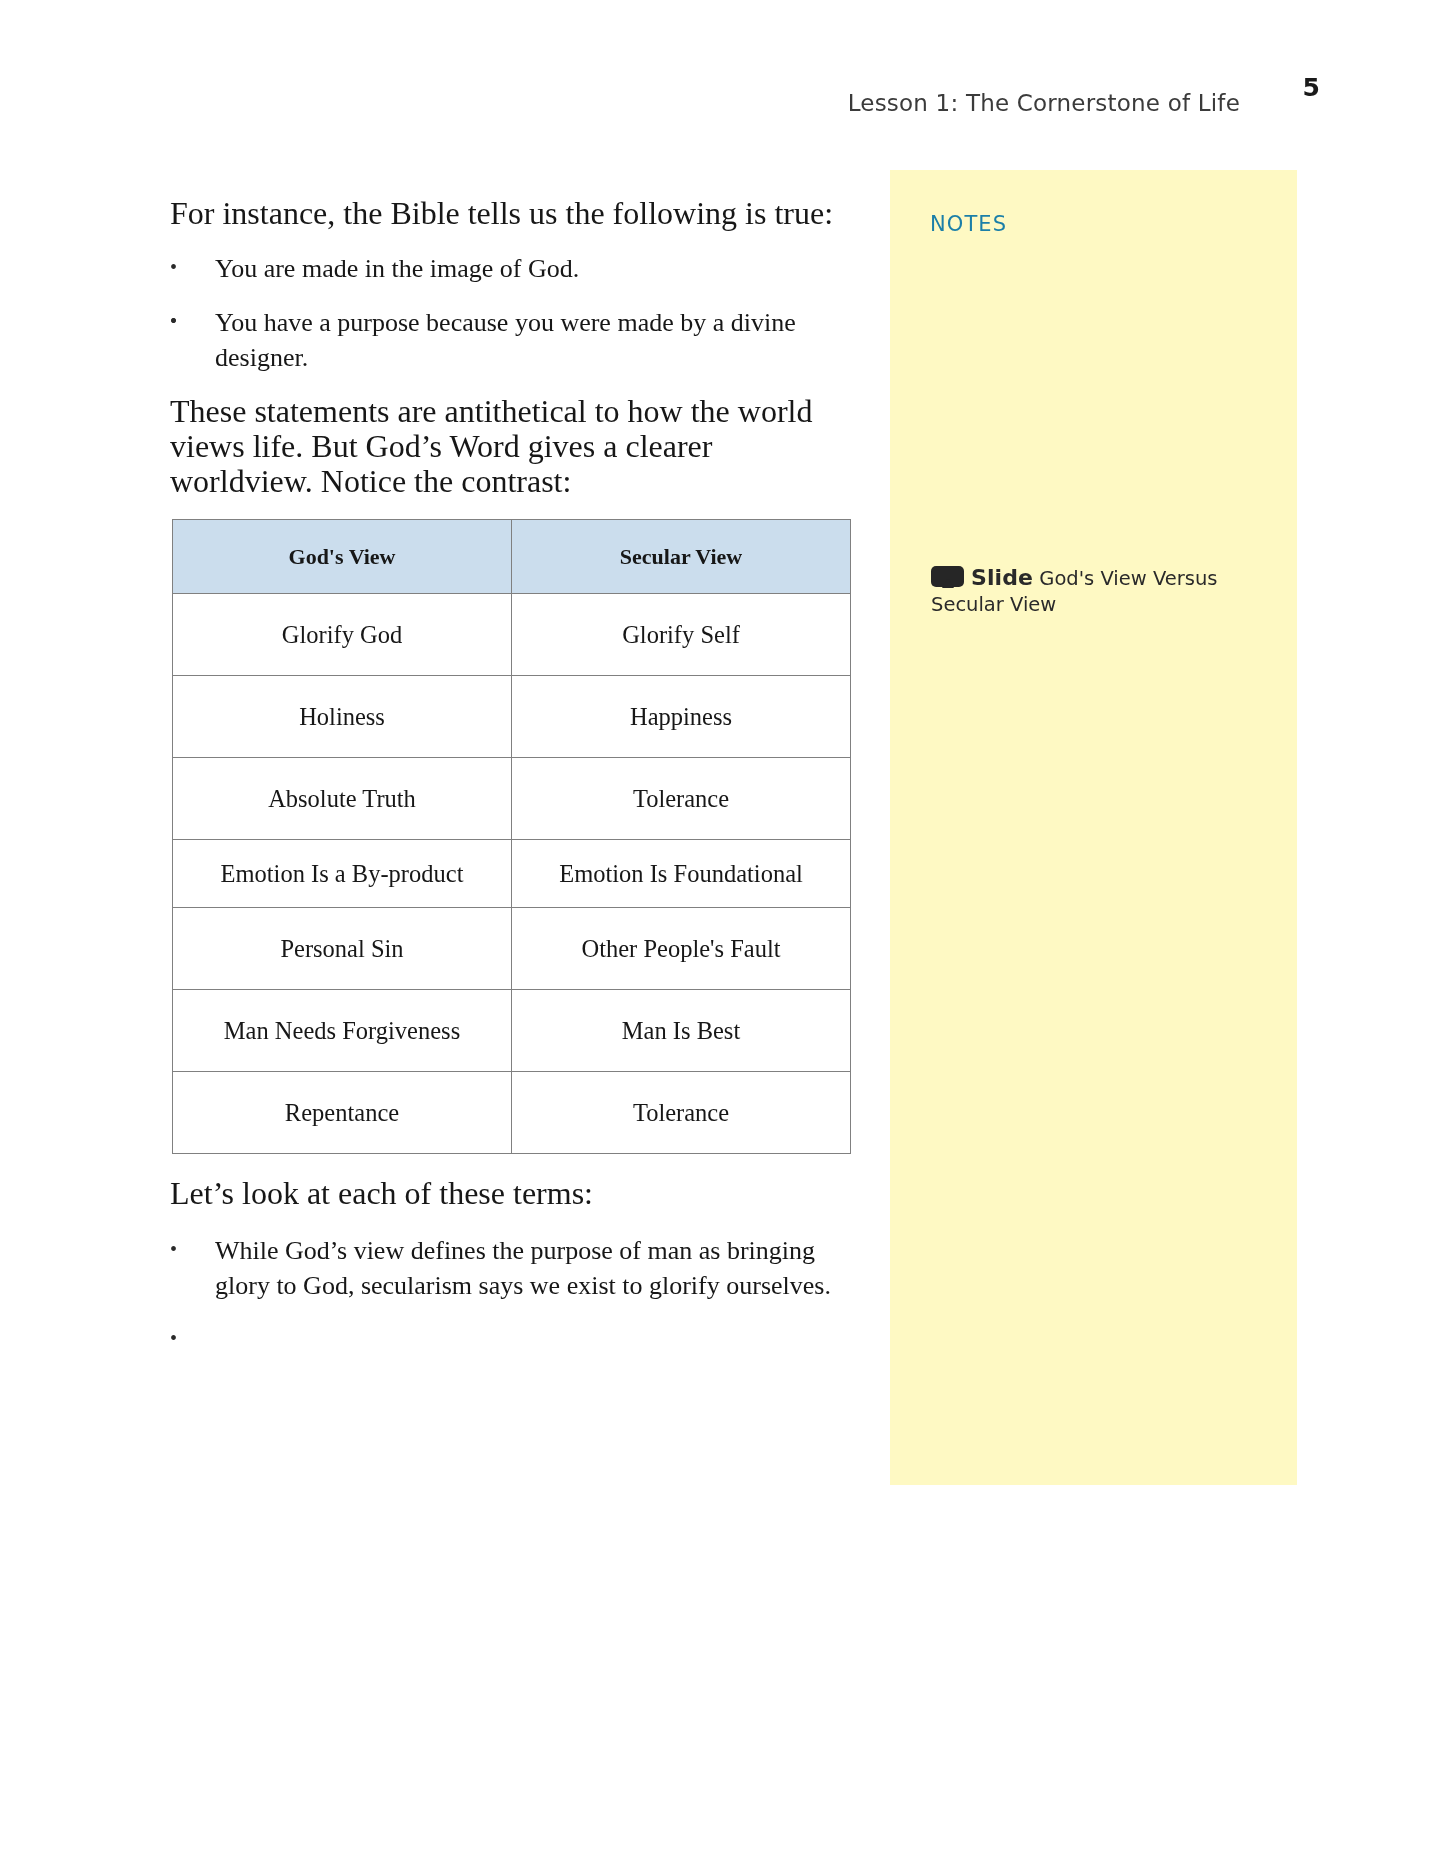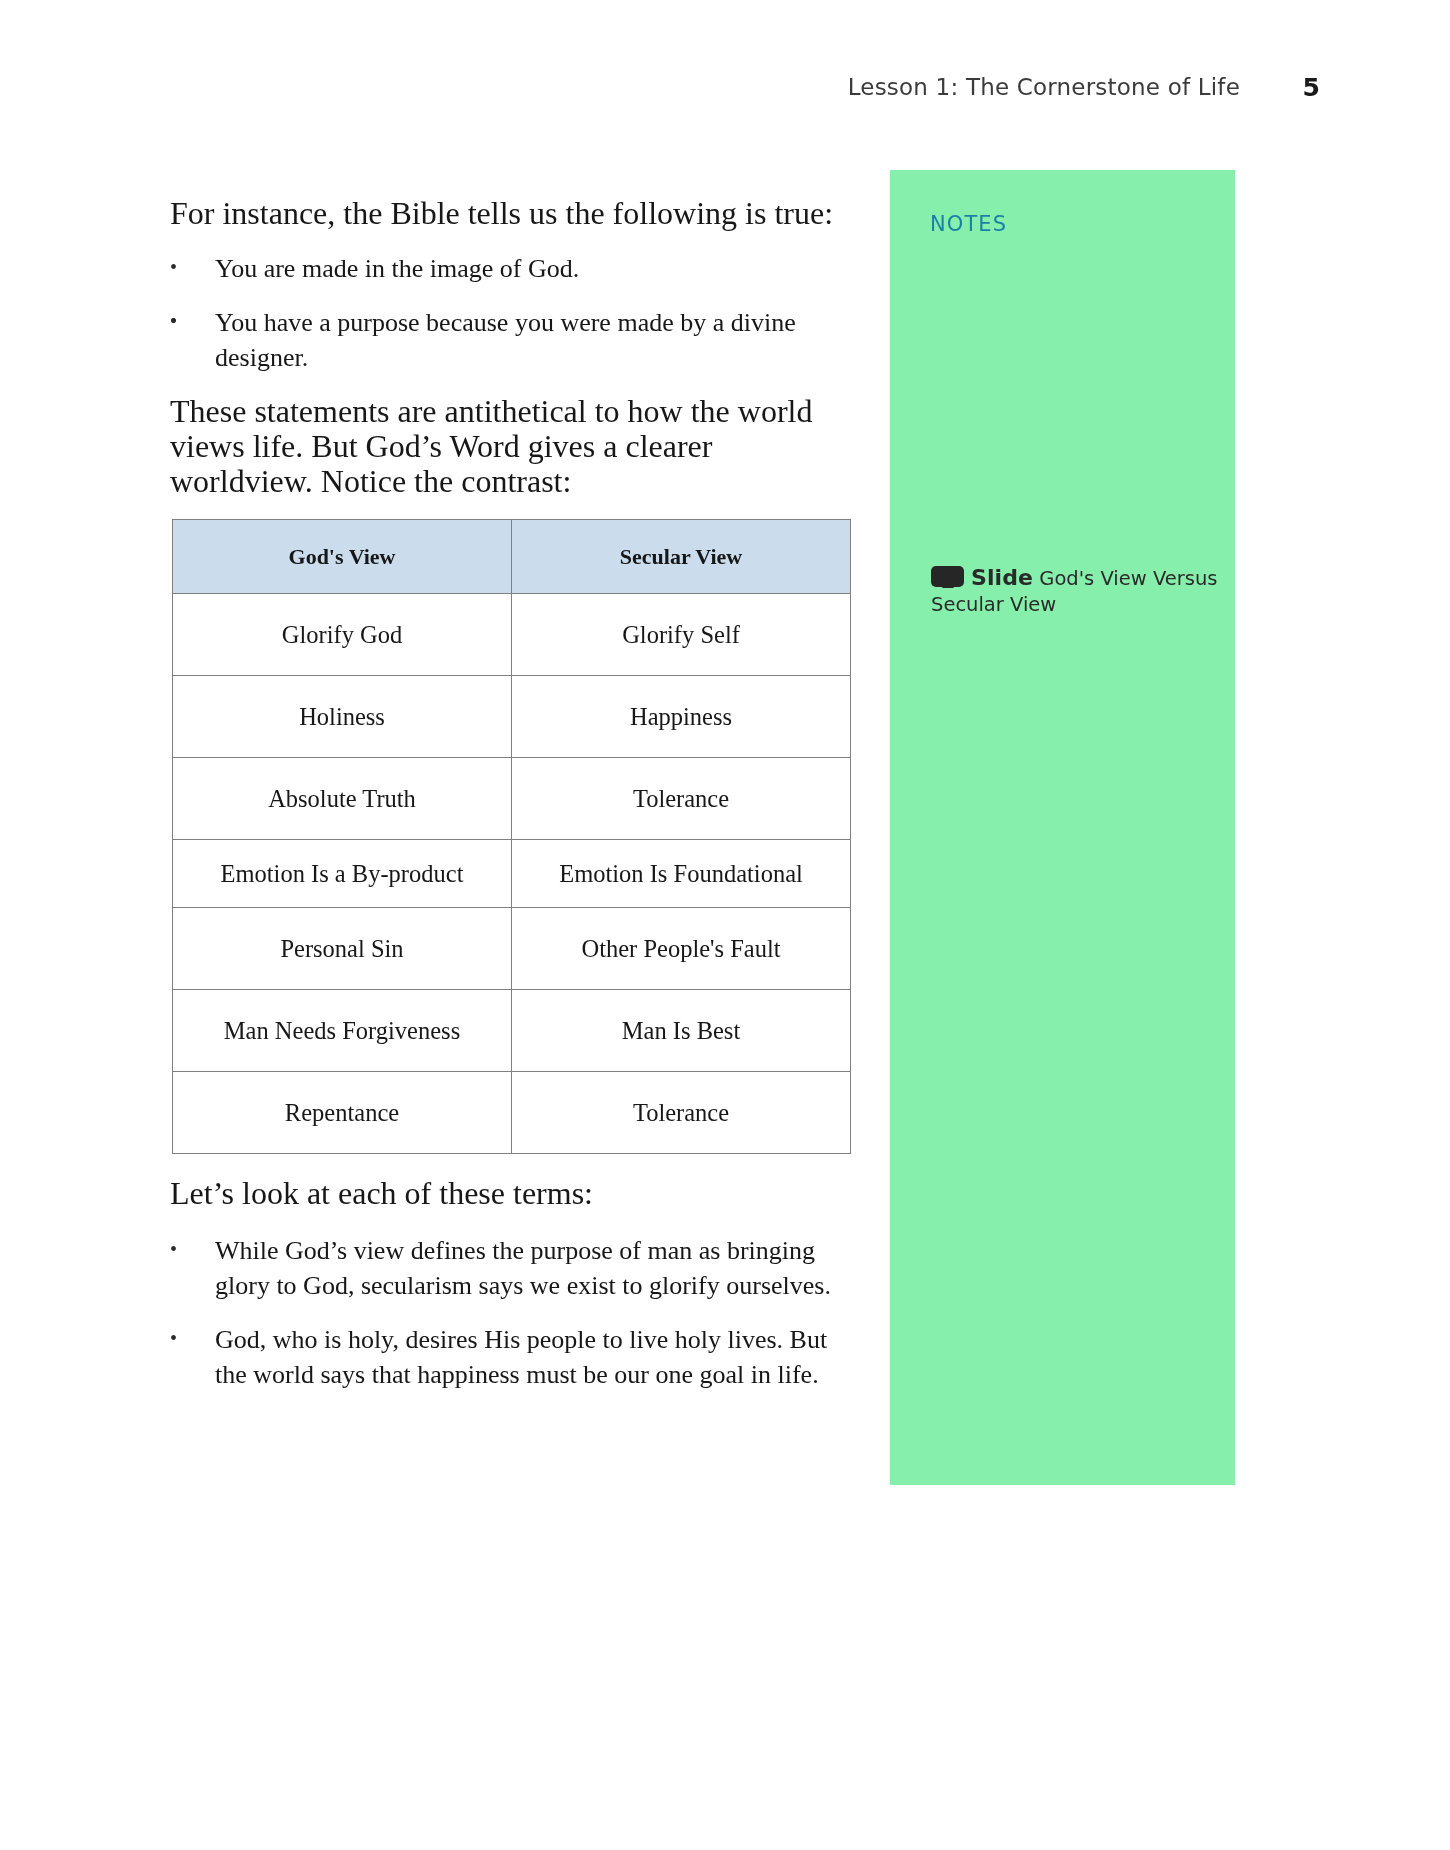--- a/index.html
+++ b/index.html
@@ -20,21 +20,21 @@
   #page-header {
     position: absolute;
     top: 74px;
     left: 0;
     width: 1450px;
     height: 40px;
   }
   #header-title {
     position: absolute;
     right: 210px;
-    top: 0;
+    top: 16px;
     font-family: "DejaVu Sans", "Liberation Sans", sans-serif;
     font-size: 23px;
     letter-spacing: 0.2px;
     color: #3b3b3b;
     white-space: nowrap;
   }
   #header-page-number {
     position: absolute;
     right: 130px;
     top: -1px;
@@ -42,23 +42,23 @@
     font-size: 25px;
     font-weight: 700;
     color: #1a1a1a;
   }
 
   
   #notes-panel {
     position: absolute;
     left: 890px;
     top: 170px;
-    width: 345px;
+    width: 407px;
     height: 1315px;
-    background: #86efac;
+    background: #fef9c3;
   }
   #notes-heading {
     position: absolute;
     left: 40px;
     top: 42px;
     font-family: "DejaVu Sans", "Liberation Sans", sans-serif;
     font-size: 21px;
     letter-spacing: 1.1px;
     color: #1b7fa8;
   }
@@ -242,17 +242,16 @@
 
   <p class="body-para" style="margin-top:22px;margin-bottom:22px;">Let’s look at each of these terms:</p>
 
   <ul class="bullet-list">
     <li>
       <span class="bull">•</span>
       <span>While God’s view defines the purpose of man as bringing glory to God, secularism says we exist to glorify ourselves.</span>
     </li>
     <li>
       <span class="bull">•</span>
-      <span>God, who is holy, desires His people to live holy lives. But the world says that happiness must be our one goal in life.</span>
     </li>
   </ul>
 
 </main>
 
 </body></html>

